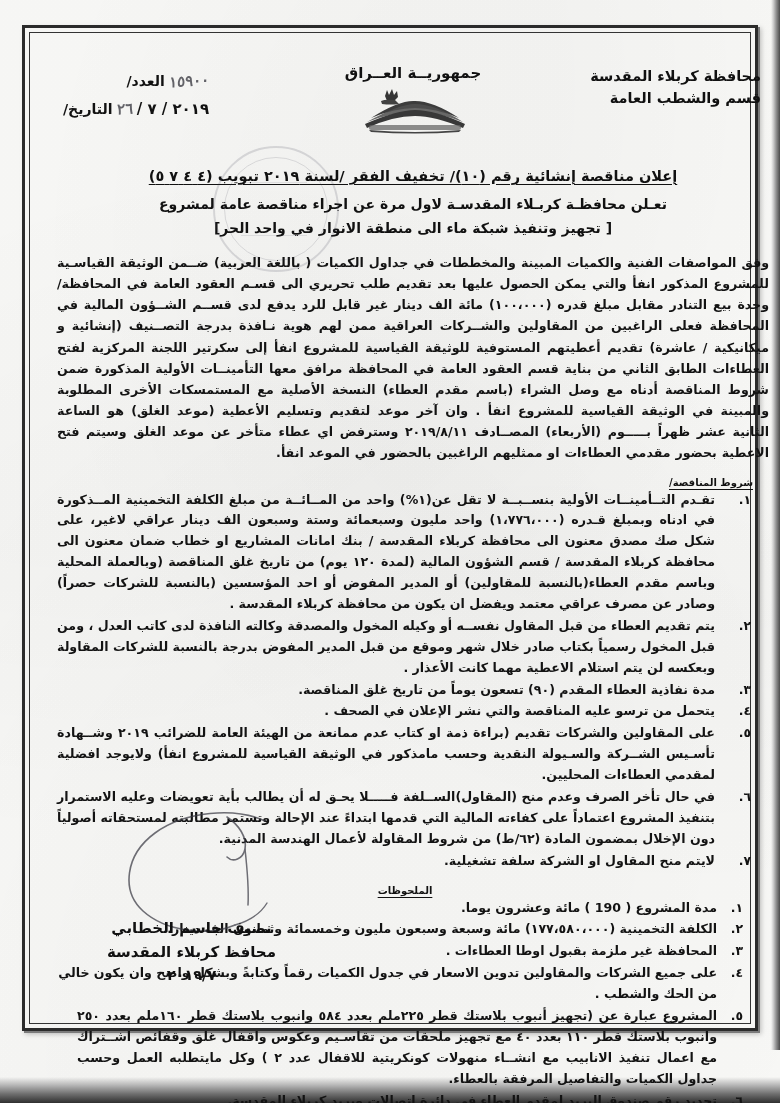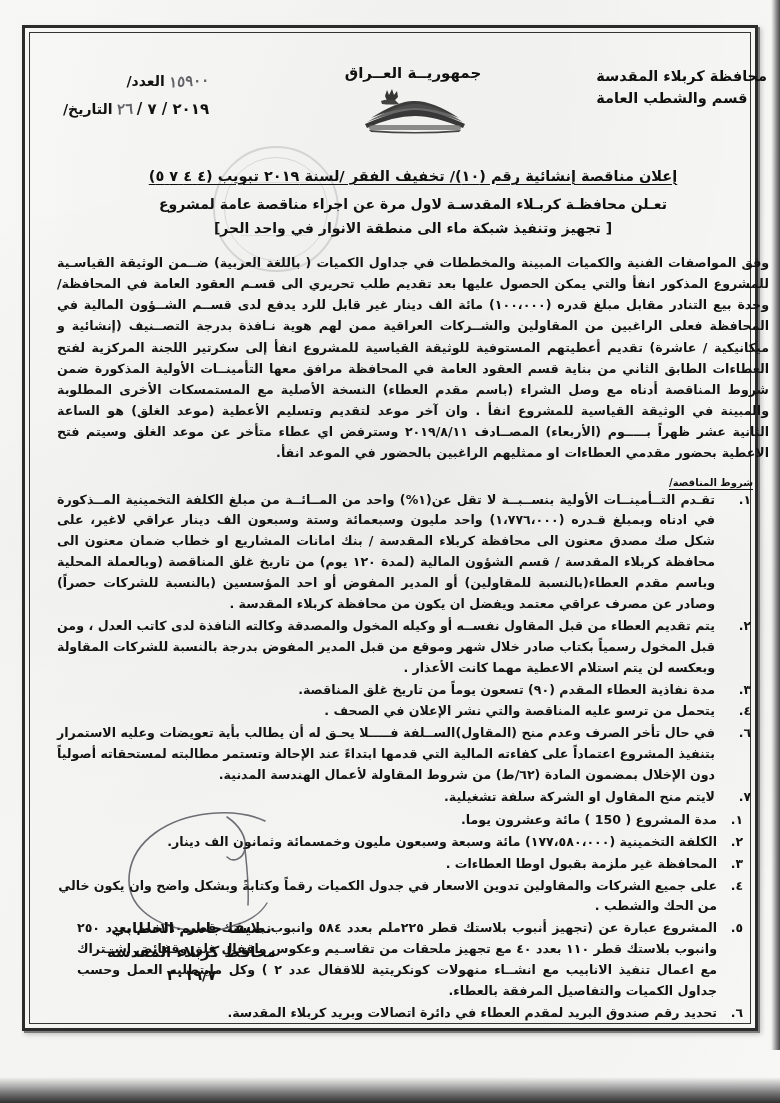--- a/index.html
+++ b/index.html
@@ -70,22 +70,22 @@
   }
 
   
   .header-row {
     position: relative;
     height: 100px;
   }
   .hdr-right {
     position: absolute;
     top: 4px;
-    right: 2px;
-    text-align: left;
+    right: 8px;
+    text-align: right;
     line-height: 1.5;
     font-size: 14.5px;
     color: #111;
     font-weight: 600;
     letter-spacing: .2px;
   }
   .hdr-center {
     position: absolute;
     top: 2px;
     left: 50%;
@@ -364,28 +364,30 @@
 
       <div class="para intro-para">وفق المواصفات الفنية والكميات المبينة والمخططات في جداول الكميات ( باللغة العربية) ضــمن الوثيقة القياسـية للمشروع المذكور انفأ والتي يمكن الحصول عليها بعد تقديم طلب تحريري الى قسـم العقود العامة في المحافظة/ وحدة بيع التنادر مقابل مبلغ قدره (١٠٠،٠٠٠) مائة الف دينار غير قابل للرد يدفع لدى قســم الشــؤون المالية في المحافظة  فعلى الراغبين من المقاولين والشــركات العراقية ممن لهم هوية نـافذة بدرجة التصــنيف (إنشائية و ميكانيكية / عاشرة) تقديم أعطيتهم المستوفية للوثيقة القياسية للمشروع انفأ إلى سكرتير اللجنة المركزية لفتح العطاءات الطابق الثاني من بناية قسم العقود العامة في المحافظة مرافق معها التأمينــات الأولية المذكورة ضمن شروط المناقصة أدناه مع وصل الشراء (باسم مقدم العطاء) النسخة الأصلية مع المستمسكات الأخرى المطلوبة والمبينة في الوثيقة القياسية للمشروع انفأ . وان آخر موعد لتقديم وتسليم الأعطية (موعد الغلق) هو الساعة الثانية عشر ظهراً بـــــوم (الأربعاء) المصــادف ٢٠١٩/٨/١١ وسترفض اي عطاء متأخر عن موعد الغلق وسيتم فتح الاعطية بحضور مقدمي العطاءات او ممثليهم الراغبين بالحضور في الموعد انفأ.</div>
 
       <div>
         <span class="section-head">شروط المناقصة/</span>
         <ol class="cond-list">
           <li data-num="١">تقـدم التــأمينــات الأولية بنســبــة  لا تقل عن(١%) واحد من المــائــة من مبلغ الكلفة التخمينية المــذكورة في ادناه وبمبلغ قـدره (١،٧٧٦،٠٠٠) واحد مليون وسبعمائة وستة وسبعون الف دينار عراقي لاغير، على شكل صك مصدق معنون الى محافظة كربلاء المقدسة / بنك امانات المشاريع  او خطاب ضمان معنون الى محافظة كربلاء المقدسة / قسم الشؤون المالية (لمدة ١٢٠ يوم) من تاريخ غلق المناقصة (وبالعملة المحلية وباسم مقدم العطاء(بالنسبة للمقاولين) أو المدير المفوض أو احد المؤسسين (بالنسبة للشركات حصراً) وصادر عن مصرف عراقي معتمد ويفضل ان يكون من محافظة كربلاء المقدسة .</li>
           <li data-num="٢">يتم تقديم العطاء من قبل المقاول نفســه أو وكيله المخول والمصدقة وكالته النافذة  لدى كاتب  العدل ، ومن قبل المخول رسمياً بكتاب صادر خلال شهر وموقع من قبل المدير المفوض بدرجة بالنسبة للشركات المقاولة وبعكسه  لن يتم استلام الاعطية مهما كانت الأعذار .</li>
           <li data-num="٣">مدة نفاذية العطاء المقدم (٩٠) تسعون يوماً من تاريخ غلق المناقصة.</li>
           <li data-num="٤">يتحمل من ترسو عليه المناقصة والتي نشر الإعلان في الصحف .</li>
+          <li data-num="٥">على المقاولين والشركات تقديم (براءة ذمة او كتاب عدم ممانعة من الهيئة العامة للضرائب ٢٠١٩ وشــهادة تأسـيس الشــركة  والسـيولة النقدية وحسب مامذكور في الوثيقة القياسية للمشروع انفأ) ولايوجد افضلية لمقدمي العطاءات المحليين.</li>
           <li data-num="٦">في حال تأخر الصرف وعدم منح (المقاول)الســلفة فـــــلا يحـق له أن يطالب بأية تعويضات وعليه الاستمرار بتنفيذ المشروع اعتماداً على كفاءته المالية التي قدمها ابتداءً عند الإحالة وتستمر مطالبته  لمستحقاته أصولياً دون الإخلال بمضمون المادة (٦٢/ط) من شروط المقاولة لأعمال الهندسة المدنية.</li>
           <li data-num="٧">لايتم منح المقاول او الشركة سلفة تشغيلية.</li>
         </ol>
       </div>
 
       <div class="notes-block">
+        <span class="section-head centered-notes">الملحوظات</span>
         <ol class="notes-list">
-          <li data-num="١">مدة المشروع ( 150 ) مائة وعشرون يوما.</li>
+          <li data-num="١">مدة المشروع ( 190 ) مائة وعشرون يوما.</li>
           <li data-num="٢">الكلفة التخمينية (١٧٧،٥٨٠،٠٠٠) مائة وسبعة وسبعون مليون وخمسمائة وثمانون الف دينار.</li>
           <li data-num="٣">المحافظة غير ملزمة بقبول اوطا العطاءات .</li>
           <li data-num="٤">على جميع الشركات والمقاولين تدوين الاسعار في جدول الكميات رقماً وكتابةً وبشكل واضح  وان يكون خالي من الحك والشطب .</li>
           <li class="wide" data-num="٥">المشروع عبارة عن (تجهيز أنبوب بلاستك قطر ٢٢٥ملم بعدد ٥٨٤ وانبوب بلاستك قطر ١٦٠ملم بعدد ٢٥٠ وانبوب بلاستك قطر ١١٠ بعدد ٤٠ مع تجهيز ملحقات من تقاسـيم وعكوس واقفال غلق وقفائص اشــتراك مع اعمال تنفيذ الانابيب مع انشــاء منهولات كونكريتية للاقفال عدد ٢ ) وكل مايتطلبه العمل وحسب جداول الكميات والتفاصيل المرفقة بالعطاء.</li>
           <li data-num="٦">تحديد رقم صندوق البريد لمقدم العطاء في دائرة اتصالات وبريد كربلاء المقدسة.</li>
 
         </ol>
       </div>
 
       <div class="signature-area">

